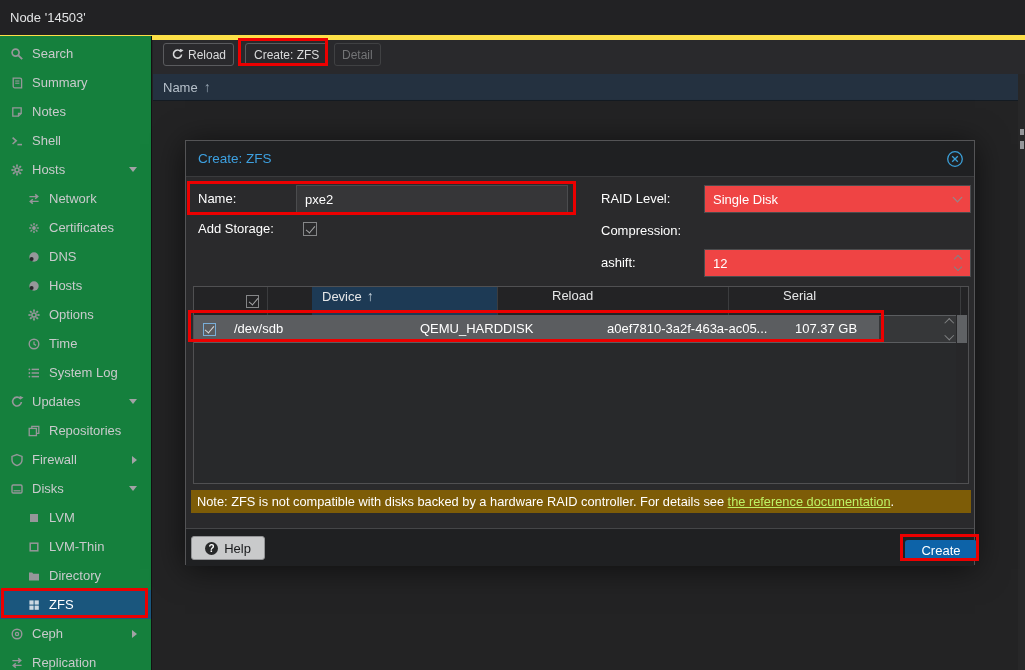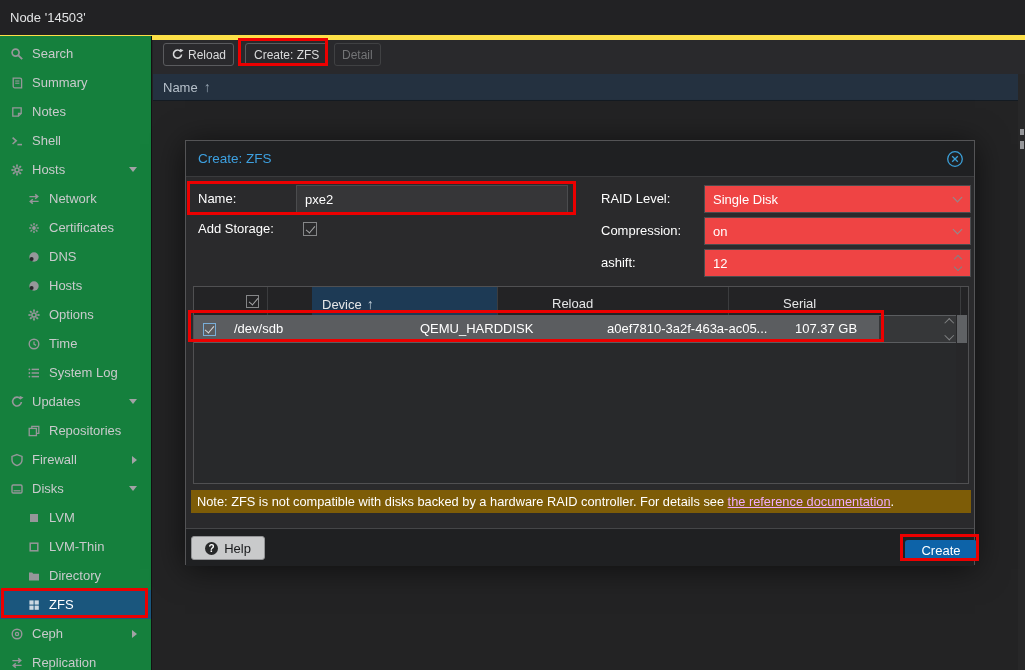--- a/index.html
+++ b/index.html
@@ -34,31 +34,31 @@
 .vchev { position:absolute; right:9px; top:50%; margin-top:-5px; width:7px; height:7px; border-right:1.5px solid #8d8e90; border-bottom:1.5px solid #8d8e90; transform:rotate(45deg); }
 .spin-up { position:absolute; right:9px; top:6px; width:6px; height:6px; border-right:1.4px solid #828385; border-bottom:1.4px solid #828385; transform:rotate(-135deg); }
 .spin-down { position:absolute; right:9px; bottom:6px; width:6px; height:6px; border-right:1.4px solid #828385; border-bottom:1.4px solid #828385; transform:rotate(45deg); }
 .cb { width:14px; height:14px; border:1px solid #858688; position:relative; background:transparent; }
 .cb.checked::after { content:''; position:absolute; left:3.5px; top:0.5px; width:4px; height:8px; border-right:1.7px solid #a4a5a7; border-bottom:1.7px solid #a4a5a7; transform:rotate(40deg); }
 .cb.blue { border-color:#79aed8; }
 .cb.blue.checked::after { border-color:#d9dadc; }
 
 #dtable { position:absolute; left:7px; top:145px; width:776px; height:198px; border:1px solid #505052; background:#28292b; overflow:hidden; }
 .dt-hrow { display:flex; height:28px; background:#232325; }
-.dt-hcell { border-right:1px solid #3b3c3e; color:#e6e7e8; line-height:34px; padding-left:10px; flex:0 0 auto;margin-left:44px; }
+.dt-hcell { border-right:1px solid #3b3c3e; color:#e6e7e8; line-height:18px; padding-left:10px; flex:0 0 auto;margin-left:44px; }
 .dt-hcell .sort-arrow { font-size:14px; color:#c8d4de; margin-left:5px; }
 .dt-hcell.sorted { background:#1d3a55; }
 .dt-hcell.cbcell, .dt-cell.cbcell { display:flex; align-items:center; justify-content:center; padding-left:0; }
 .dt-row { display:flex; height:28px; background:#5b5d60; color:#fff; position:relative; }
 .dt-cell { line-height:28px; padding-left:10px; flex:0 0 auto; overflow:hidden; white-space:nowrap; }
 #dt-scroll { position:absolute; right:0; top:28px; bottom:0; width:12px; background:#272729; }
 #dt-thumb { position:absolute; left:1px; right:1px; top:0; height:28px; background:#606265; }
 #order-field { position:relative; margin:1px 0 1px 1px; width:80px; background:#363739; height:26px; }
 #note-bar { position:absolute; left:5px; top:349px; width:780px; height:23px; background:#7d5c07; color:#fff; line-height:23px; padding-left:6px; font-size:12.8px; white-space:nowrap; }
-#note-bar a { color:#f0abfc; text-decoration:underline; cursor:pointer; }
+#note-bar a { color:#bef264; text-decoration:underline; cursor:pointer; }
 #dlg-footer { position:absolute; left:0; top:387px; right:0; height:38px; background:#1f2022; border-top:1px solid #454648; }
 #help-btn { position:absolute; left:5px; top:7px; height:24px; width:74px; background:#c9cacb; border:1px solid #939496; border-radius:3px; color:#17181a; display:flex; align-items:center; justify-content:center; gap:6px; font-size:13px; cursor:pointer; }
 #help-btn .qmark { width:13px; height:13px; border-radius:50%; background:#272829; color:#fff; font-size:10px; font-weight:bold; display:flex; align-items:center; justify-content:center; }
 #create-btn { position:absolute; left:719px; top:11px; width:72px; height:21px; background:#0d63a8; border:none; border-radius:3px; color:#fff; font-size:13px; display:flex; align-items:center; justify-content:center; cursor:pointer; font-family:"Liberation Sans",sans-serif; }
 .annot { position:absolute; border:3px solid #ec0000; z-index:30; pointer-events:none; }
 </style>
 </head>
 <body>
 
 <div id="topbar">
@@ -339,24 +339,20 @@
   <div class="dlg-label" style="left:12px; top:74px;">Add Storage:</div>
   <span class="cb checked" style="position:absolute; left:117px; top:81px;"></span>
 
   <div class="dlg-label" style="left:415px; top:44px;">RAID Level:</div>
   <div class="fieldbox" style="left:518px; top:44px; width:267px;">
     <span>Single Disk</span>
     <span class="vchev"></span>
   </div>
 
   <div class="dlg-label" style="left:415px; top:76px;">Compression:</div>
-  <div class="fieldbox" style="left:518px; top:76px; width:267px;">
-    <span>on</span>
-    <span class="vchev"></span>
-  </div>
 
   <div class="dlg-label" style="left:415px; top:108px;">ashift:</div>
   <div class="fieldbox" style="left:518px; top:108px; width:267px;">
     <span>12</span>
     <span class="spin-up"></span>
     <span class="spin-down"></span>
   </div>
 
   <div id="dtable">
     <div class="dt-hrow" id="dt-hrow">

